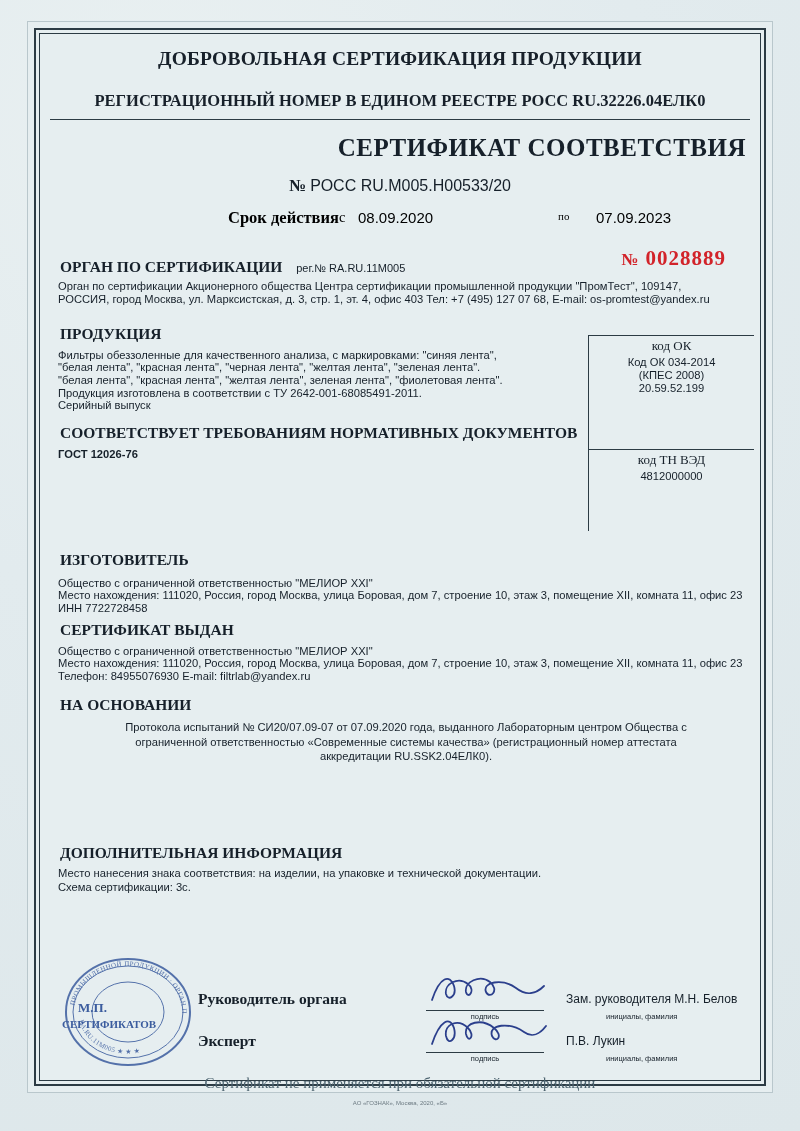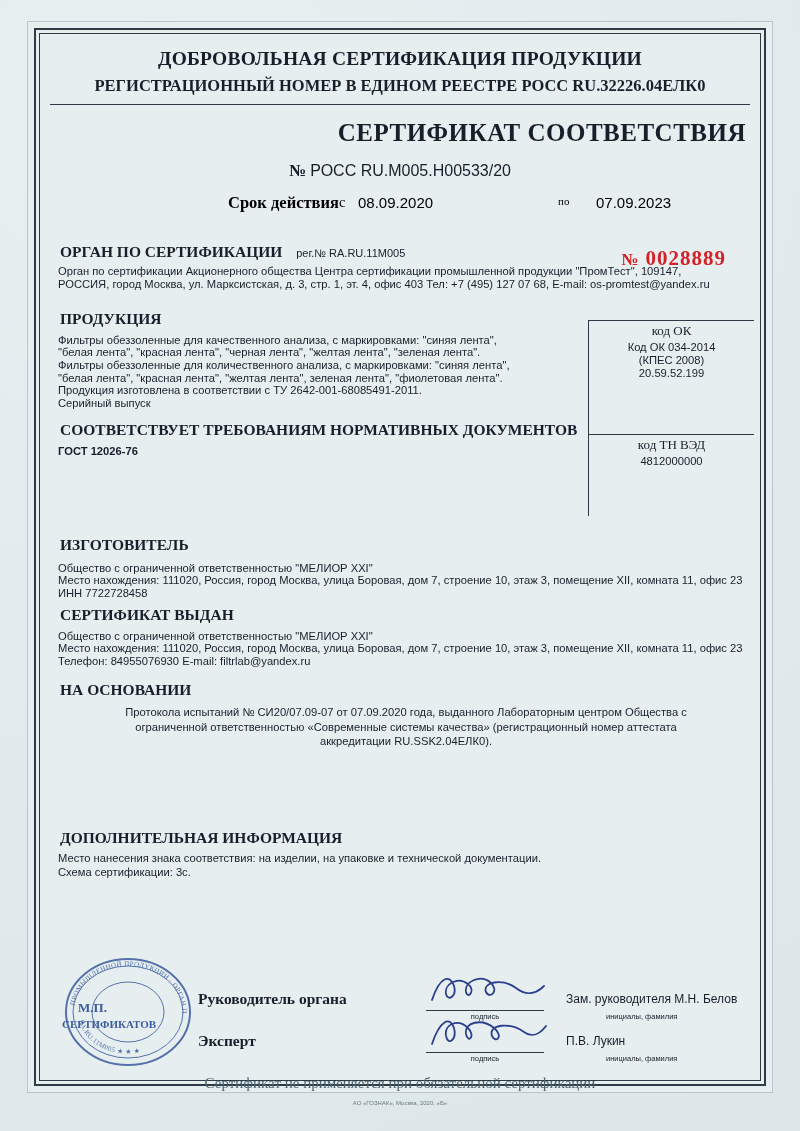--- a/index.html
+++ b/index.html
@@ -40,21 +40,21 @@
     font-size:19.5px;
     letter-spacing:.2px;
     color:#17202a;
     margin-top:8px;
   }
   .hdr2{
     text-align:center;
     font-weight:bold;
     font-size:16.5px;
     color:#17202a;
-    margin-top:6px;
+    margin-top:21px;
   }
   .rule{
     height:1px;background:#2c3b44;margin:8px 4px 0 4px;
   }
   .title{
     text-align:right;
     font-weight:bold;
     font-size:25px;
     letter-spacing:.5px;
     color:#16202a;
@@ -226,21 +226,20 @@
         <span class="reg">рег.№ RA.RU.11М005</span>
       </div>
       <div class="body-txt" style="width:672px;">Орган по сертификации Акционерного общества Центра сертификации промышленной продукции "ПромТест", 109147, РОССИЯ, город Москва, ул. Марксистская, д. 3, стр. 1, эт. 4, офис 403 Тел: +7 (495) 127 07 68, E-mail: os-promtest@yandex.ru</div>
     </div>
 
     <div class="row" style="margin-top:18px;height:208px;">
       <div class="sect-h">ПРОДУКЦИЯ</div>
       <div class="body-txt tight" style="width:510px;margin-top:6px;">
         <div>Фильтры обеззоленные для качественного анализа, с маркировками: "синяя лента",</div>
         <div>"белая лента", "красная лента", "черная лента", "желтая лента", "зеленая лента".</div>
-        <div>Фильтры обеззоленные для количественного анализа, с маркировками: "синяя лента",</div>
         <div>"белая лента", "красная лента",  "желтая лента", зеленая лента", "фиолетовая лента".</div>
         <div>Продукция изготовлена в соответствии с ТУ 2642-001-68085491-2011.</div>
         <div>Серийный выпуск</div>
       </div>
 
       <div class="sect-h" style="margin-top:12px;">СООТВЕТСТВУЕТ ТРЕБОВАНИЯМ НОРМАТИВНЫХ ДОКУМЕНТОВ</div>
       <div class="body-txt" style="margin-top:6px;font-weight:bold;">ГОСТ 12026-76</div>
 
       <div class="codebox" style="left:542px;top:10px;width:166px;height:84px;">
         <div class="ct">код ОК</div>

